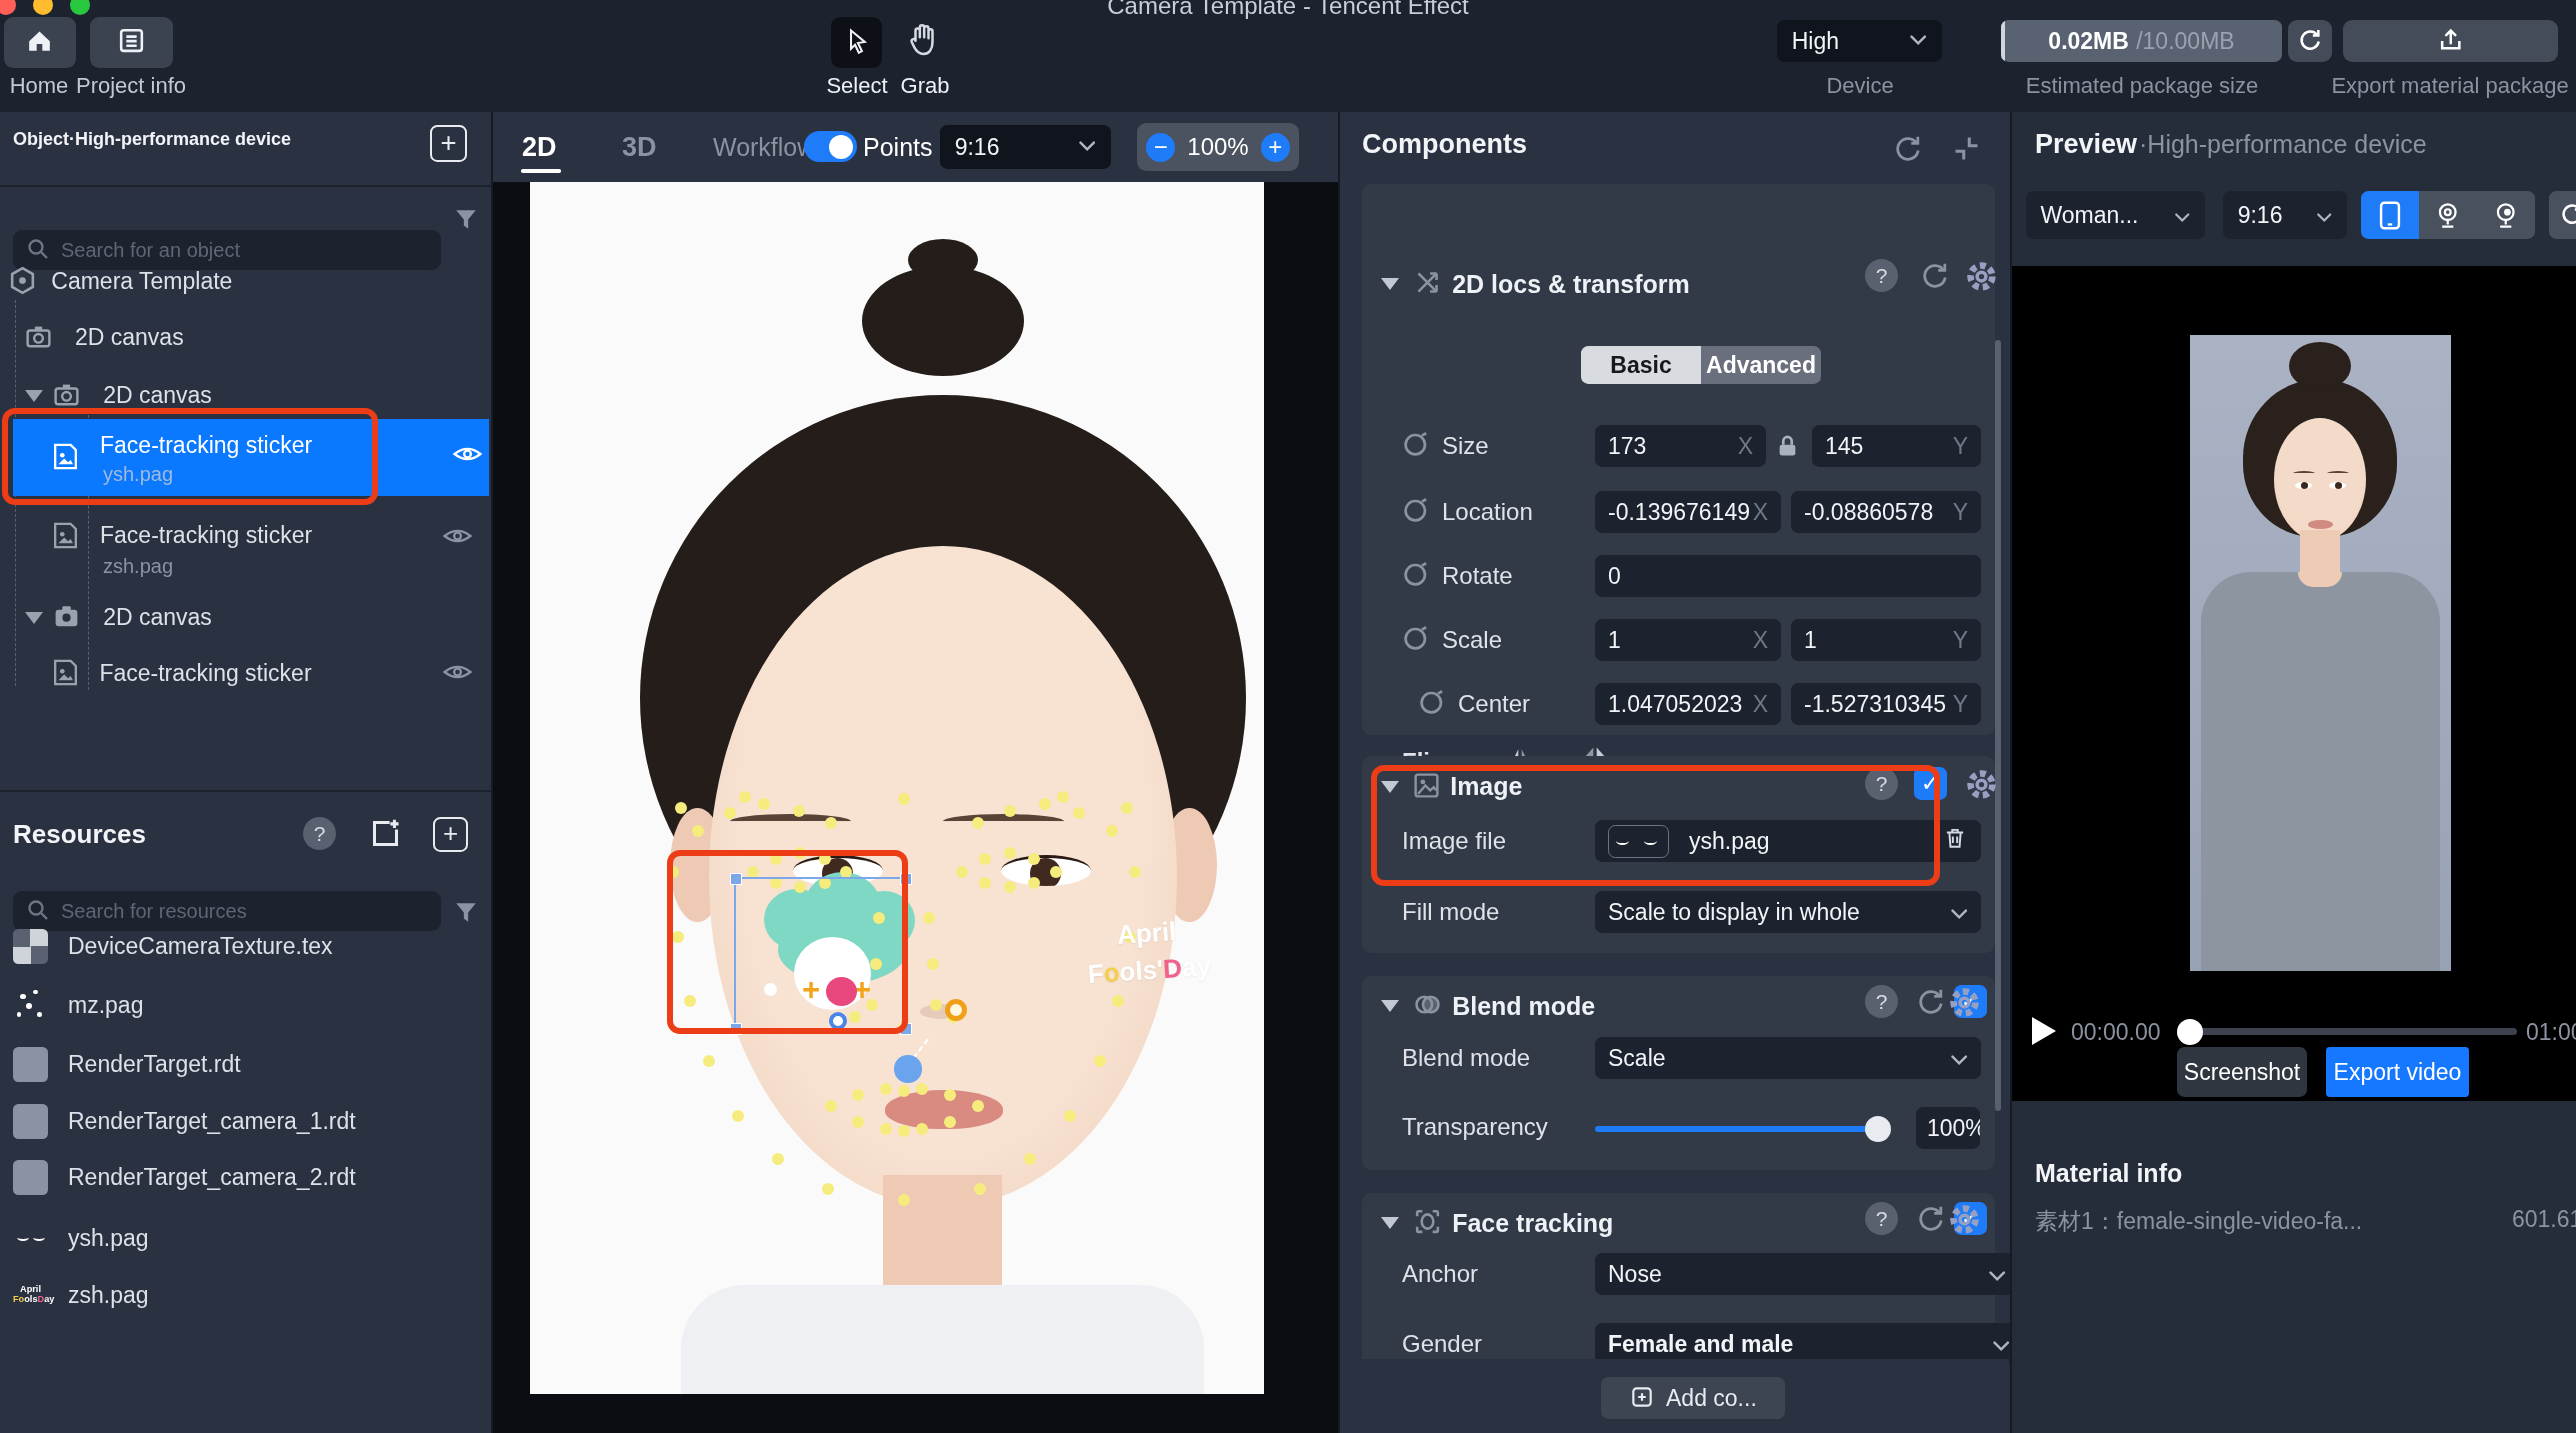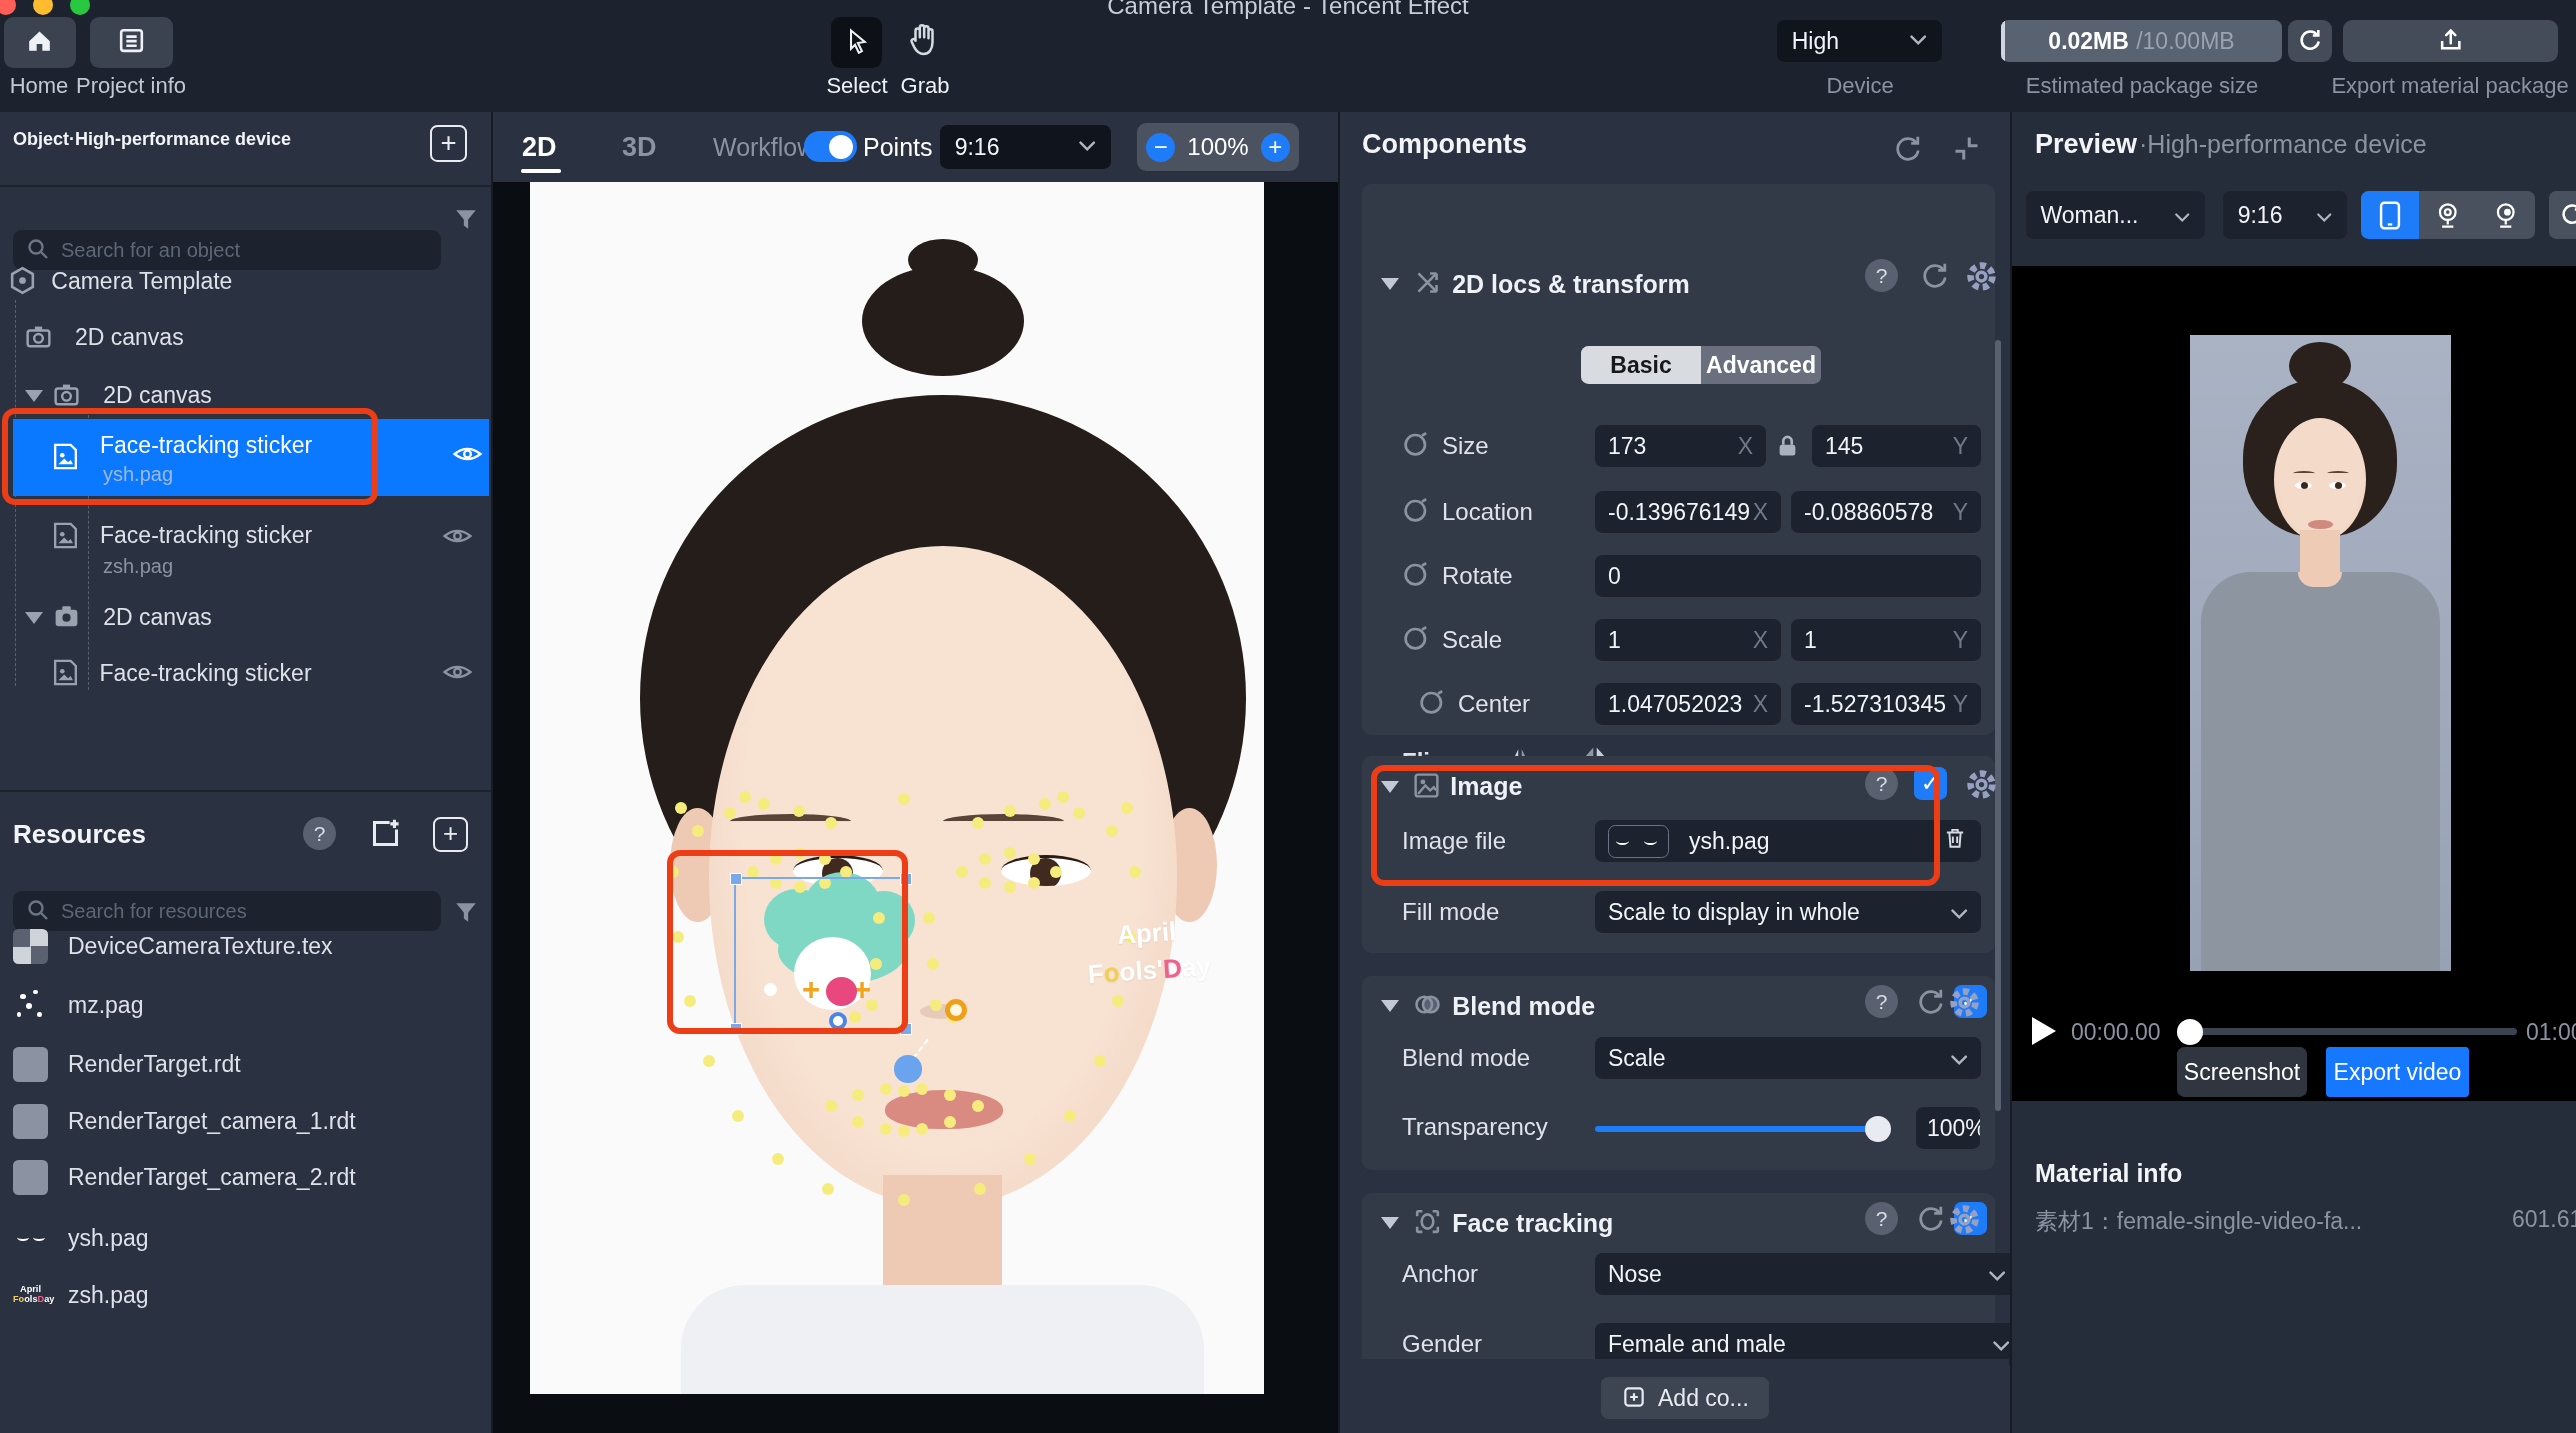--- a/index.html
+++ b/index.html
@@ -702,30 +702,30 @@
       <div class="ibox" style="left:233px;top:60px;width:424px;">
         <span>Nose</span>
         <span style="margin-left:auto;"><svg width="18.4" height="12" viewBox="0 0 22 14">
               <path d="M3 3 L11 11 L19 3" stroke="#aeb6c2" stroke-width="3" fill="none" stroke-linecap="round"></path>
             </svg></span>
       </div>
 
       <div class="rowlabel" style="left:40px;top:130px;height:42px;">
           <span>Gender</span>
         </div>
-      <div class="ibox" style="left:233px;top:130px;width:428px;">
+      <div class="ibox" style="left:233px;top:130px;width:428px;font-weight:bold;">
         <span>Female and male</span>
         <span style="margin-left:auto;"><svg width="18.4" height="12" viewBox="0 0 22 14">
               <path d="M3 3 L11 11 L19 3" stroke="#aeb6c2" stroke-width="3" fill="none" stroke-linecap="round"></path>
             </svg></span>
       </div>
     </div>
 
     <div class="abs" style="left:0.9px;top:1247px;width:668px;height:74px;background:#2a3140;">
-      <div class="abs" style="left:260px;top:18.4px;width:168px;height:42px;background:#3e4552;border-radius:7.3px;display:flex;align-items:center;justify-content:center;">
+      <div class="abs" style="left:260px;top:18.4px;width:184px;height:42px;background:#3e4552;border-radius:7.3px;display:flex;align-items:center;justify-content:center;">
         <span><svg width="26" height="26" viewBox="0 0 24 24">
               <rect x="4" y="4" width="16" height="16" rx="3" fill="none" stroke="#e8ebf0" stroke-width="2"></rect>
               <path d="M12 8.5 v7 M8.5 12 h7" stroke="#e8ebf0" stroke-width="2"></path>
             </svg></span>
         <span style="margin-left:11px;font-size:23px;color:#e8ebf0;">Add co...</span>
       </div>
     </div>
   </div>
   <div class="vdiv" style="left:2010px;"></div>
 

